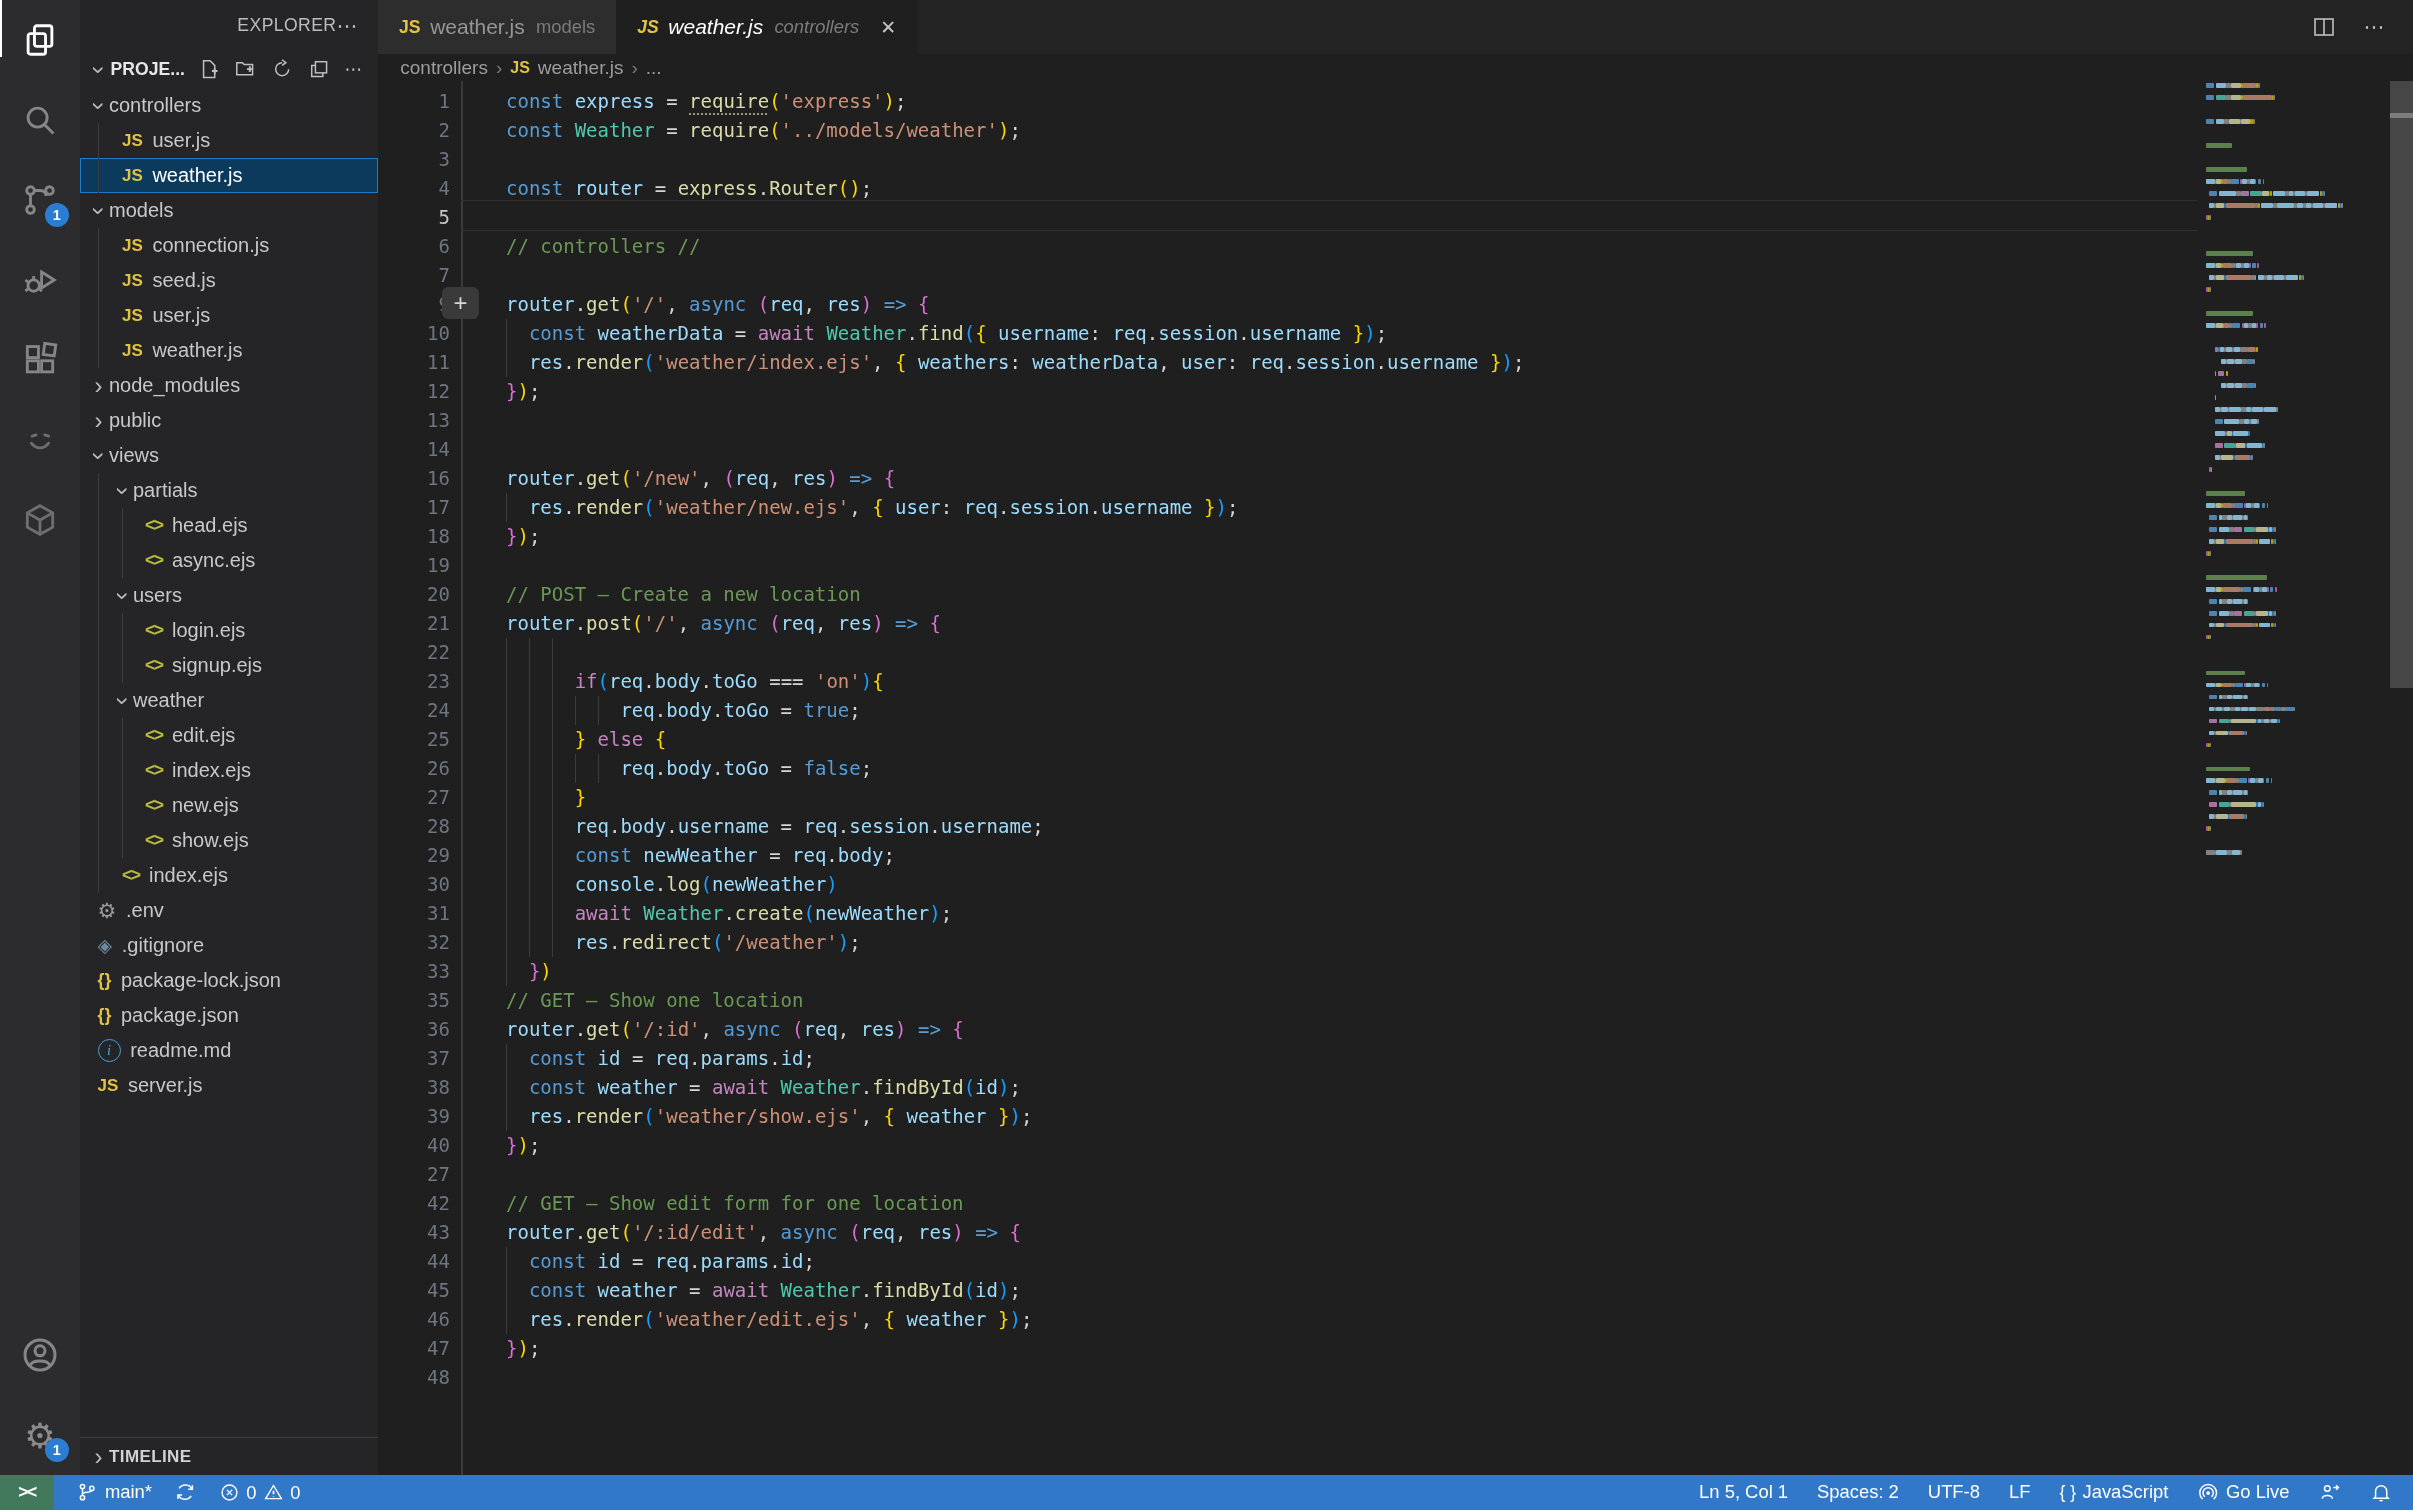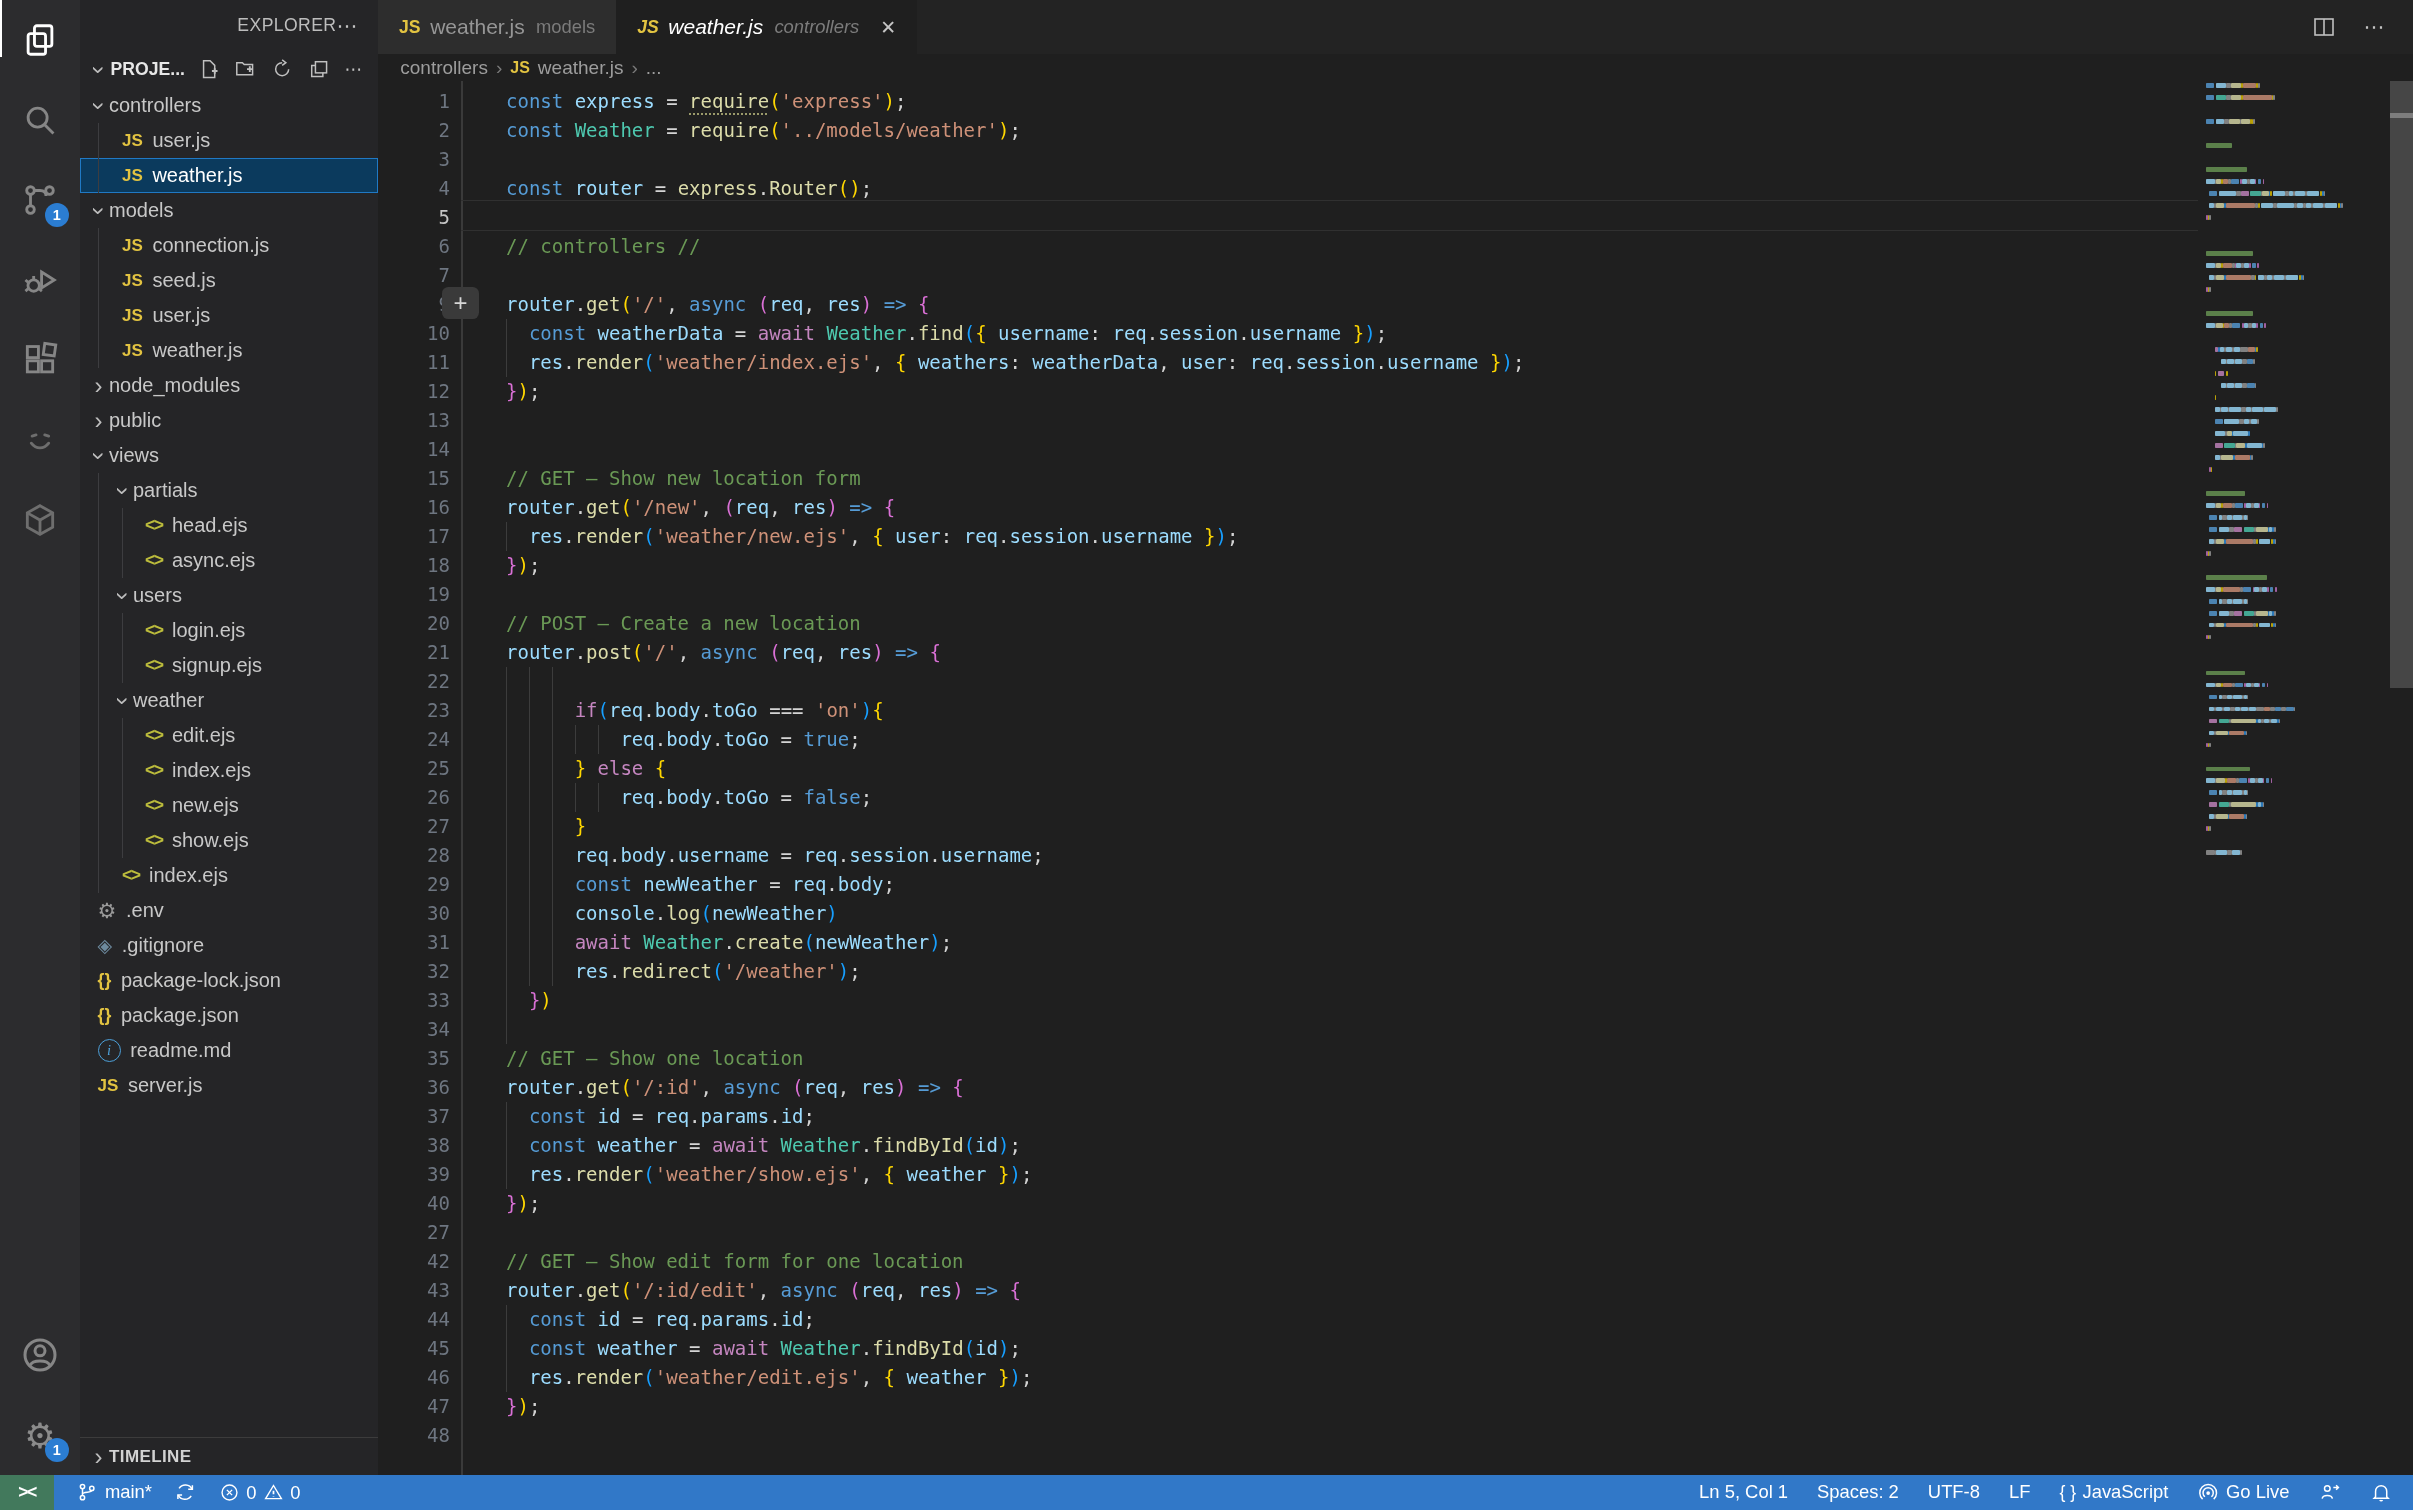--- a/index.html
+++ b/index.html
@@ -382,40 +382,38 @@
         <div class="code-line"><span class="lnum">4</span><span class="tk-k">const</span><span class="tk-p"> </span><span class="tk-v">router</span><span class="tk-p"> = </span><span class="tk-f">express</span><span class="tk-p">.</span><span class="tk-f">Router</span><span class="tk-b0">(</span><span class="tk-b0">)</span><span class="tk-p">;</span></div>
         <div class="code-line"><span class="lnum cur">5</span></div>
         <div class="code-line"><span class="lnum">6</span><span class="tk-m">// controllers //</span></div>
         <div class="code-line"><span class="lnum">7</span></div>
         <div class="code-line"><span class="lnum">9</span><span class="tk-v">router</span><span class="tk-p">.</span><span class="tk-f">get</span><span class="tk-b0">(</span><span class="tk-s">'/'</span><span class="tk-p">, </span><span class="tk-k">async</span><span class="tk-p"> </span><span class="tk-b1">(</span><span class="tk-v">req</span><span class="tk-p">, </span><span class="tk-v">res</span><span class="tk-b1">)</span><span class="tk-p"> </span><span class="tk-k">=&gt;</span><span class="tk-p"> </span><span class="tk-b1">{</span></div>
         <div class="code-line"><span class="lnum">10</span><span class="guide" style="left: 128px;"></span><span class="tk-p">  </span><span class="tk-k">const</span><span class="tk-p"> </span><span class="tk-v">weatherData</span><span class="tk-p"> = </span><span class="tk-c">await</span><span class="tk-p"> </span><span class="tk-t">Weather</span><span class="tk-p">.</span><span class="tk-f">find</span><span class="tk-b2">(</span><span class="tk-b0">{</span><span class="tk-p"> </span><span class="tk-v">username</span><span class="tk-p">: </span><span class="tk-v">req</span><span class="tk-p">.</span><span class="tk-v">session</span><span class="tk-p">.</span><span class="tk-v">username</span><span class="tk-p"> </span><span class="tk-b0">}</span><span class="tk-b2">)</span><span class="tk-p">;</span></div>
         <div class="code-line"><span class="lnum">11</span><span class="guide" style="left: 128px;"></span><span class="tk-p">  </span><span class="tk-v">res</span><span class="tk-p">.</span><span class="tk-f">render</span><span class="tk-b2">(</span><span class="tk-s">'weather/index.ejs'</span><span class="tk-p">, </span><span class="tk-b0">{</span><span class="tk-p"> </span><span class="tk-v">weathers</span><span class="tk-p">: </span><span class="tk-v">weatherData</span><span class="tk-p">, </span><span class="tk-v">user</span><span class="tk-p">: </span><span class="tk-v">req</span><span class="tk-p">.</span><span class="tk-v">session</span><span class="tk-p">.</span><span class="tk-v">username</span><span class="tk-p"> </span><span class="tk-b0">}</span><span class="tk-b2">)</span><span class="tk-p">;</span></div>
         <div class="code-line"><span class="lnum">12</span><span class="tk-b1">}</span><span class="tk-b0">)</span><span class="tk-p">;</span></div>
         <div class="code-line"><span class="lnum">13</span></div>
         <div class="code-line"><span class="lnum">14</span></div>
-        <div class="code-line"><span class="lnum">15</span><span class="tk-m">// GET – Show new location form</span></div>
         <div class="code-line"><span class="lnum">16</span><span class="tk-v">router</span><span class="tk-p">.</span><span class="tk-f">get</span><span class="tk-b0">(</span><span class="tk-s">'/new'</span><span class="tk-p">, </span><span class="tk-b1">(</span><span class="tk-v">req</span><span class="tk-p">, </span><span class="tk-v">res</span><span class="tk-b1">)</span><span class="tk-p"> </span><span class="tk-k">=&gt;</span><span class="tk-p"> </span><span class="tk-b1">{</span></div>
         <div class="code-line"><span class="lnum">17</span><span class="guide" style="left: 128px;"></span><span class="tk-p">  </span><span class="tk-v">res</span><span class="tk-p">.</span><span class="tk-f">render</span><span class="tk-b2">(</span><span class="tk-s">'weather/new.ejs'</span><span class="tk-p">, </span><span class="tk-b0">{</span><span class="tk-p"> </span><span class="tk-v">user</span><span class="tk-p">: </span><span class="tk-v">req</span><span class="tk-p">.</span><span class="tk-v">session</span><span class="tk-p">.</span><span class="tk-v">username</span><span class="tk-p"> </span><span class="tk-b0">}</span><span class="tk-b2">)</span><span class="tk-p">;</span></div>
         <div class="code-line"><span class="lnum">18</span><span class="tk-b1">}</span><span class="tk-b0">)</span><span class="tk-p">;</span></div>
         <div class="code-line"><span class="lnum">19</span></div>
         <div class="code-line"><span class="lnum">20</span><span class="tk-m">// POST – Create a new location</span></div>
         <div class="code-line"><span class="lnum">21</span><span class="tk-v">router</span><span class="tk-p">.</span><span class="tk-f">post</span><span class="tk-b0">(</span><span class="tk-s">'/'</span><span class="tk-p">, </span><span class="tk-k">async</span><span class="tk-p"> </span><span class="tk-b1">(</span><span class="tk-v">req</span><span class="tk-p">, </span><span class="tk-v">res</span><span class="tk-b1">)</span><span class="tk-p"> </span><span class="tk-k">=&gt;</span><span class="tk-p"> </span><span class="tk-b1">{</span></div>
         <div class="code-line"><span class="lnum">22</span><span class="guide" style="left: 128px;"></span><span class="guide" style="left: 151px;"></span><span class="guide" style="left: 174px;"></span></div>
         <div class="code-line"><span class="lnum">23</span><span class="guide" style="left: 128px;"></span><span class="guide" style="left: 151px;"></span><span class="guide" style="left: 174px;"></span><span class="tk-p">      </span><span class="tk-c">if</span><span class="tk-b2">(</span><span class="tk-v">req</span><span class="tk-p">.</span><span class="tk-v">body</span><span class="tk-p">.</span><span class="tk-v">toGo</span><span class="tk-p"> === </span><span class="tk-s">'on'</span><span class="tk-b2">)</span><span class="tk-b0">{</span></div>
         <div class="code-line"><span class="lnum">24</span><span class="guide" style="left: 128px;"></span><span class="guide" style="left: 151px;"></span><span class="guide" style="left: 174px;"></span><span class="guide" style="left: 197px;"></span><span class="guide" style="left: 220px;"></span><span class="tk-p">          </span><span class="tk-v">req</span><span class="tk-p">.</span><span class="tk-v">body</span><span class="tk-p">.</span><span class="tk-v">toGo</span><span class="tk-p"> = </span><span class="tk-k">true</span><span class="tk-p">;</span></div>
         <div class="code-line"><span class="lnum">25</span><span class="guide" style="left: 128px;"></span><span class="guide" style="left: 151px;"></span><span class="guide" style="left: 174px;"></span><span class="tk-p">      </span><span class="tk-b0">}</span><span class="tk-p"> </span><span class="tk-c">else</span><span class="tk-p"> </span><span class="tk-b0">{</span></div>
         <div class="code-line"><span class="lnum">26</span><span class="guide" style="left: 128px;"></span><span class="guide" style="left: 151px;"></span><span class="guide" style="left: 174px;"></span><span class="guide" style="left: 197px;"></span><span class="guide" style="left: 220px;"></span><span class="tk-p">          </span><span class="tk-v">req</span><span class="tk-p">.</span><span class="tk-v">body</span><span class="tk-p">.</span><span class="tk-v">toGo</span><span class="tk-p"> = </span><span class="tk-k">false</span><span class="tk-p">;</span></div>
         <div class="code-line"><span class="lnum">27</span><span class="guide" style="left: 128px;"></span><span class="guide" style="left: 151px;"></span><span class="guide" style="left: 174px;"></span><span class="tk-p">      </span><span class="tk-b0">}</span></div>
         <div class="code-line"><span class="lnum">28</span><span class="guide" style="left: 128px;"></span><span class="guide" style="left: 151px;"></span><span class="guide" style="left: 174px;"></span><span class="tk-p">      </span><span class="tk-v">req</span><span class="tk-p">.</span><span class="tk-v">body</span><span class="tk-p">.</span><span class="tk-v">username</span><span class="tk-p"> = </span><span class="tk-v">req</span><span class="tk-p">.</span><span class="tk-v">session</span><span class="tk-p">.</span><span class="tk-v">username</span><span class="tk-p">;</span></div>
         <div class="code-line"><span class="lnum">29</span><span class="guide" style="left: 128px;"></span><span class="guide" style="left: 151px;"></span><span class="guide" style="left: 174px;"></span><span class="tk-p">      </span><span class="tk-k">const</span><span class="tk-p"> </span><span class="tk-v">newWeather</span><span class="tk-p"> = </span><span class="tk-v">req</span><span class="tk-p">.</span><span class="tk-v">body</span><span class="tk-p">;</span></div>
         <div class="code-line"><span class="lnum">30</span><span class="guide" style="left: 128px;"></span><span class="guide" style="left: 151px;"></span><span class="guide" style="left: 174px;"></span><span class="tk-p">      </span><span class="tk-v">console</span><span class="tk-p">.</span><span class="tk-f">log</span><span class="tk-b2">(</span><span class="tk-v">newWeather</span><span class="tk-b2">)</span></div>
         <div class="code-line"><span class="lnum">31</span><span class="guide" style="left: 128px;"></span><span class="guide" style="left: 151px;"></span><span class="guide" style="left: 174px;"></span><span class="tk-p">      </span><span class="tk-c">await</span><span class="tk-p"> </span><span class="tk-t">Weather</span><span class="tk-p">.</span><span class="tk-f">create</span><span class="tk-b2">(</span><span class="tk-v">newWeather</span><span class="tk-b2">)</span><span class="tk-p">;</span></div>
         <div class="code-line"><span class="lnum">32</span><span class="guide" style="left: 128px;"></span><span class="guide" style="left: 151px;"></span><span class="guide" style="left: 174px;"></span><span class="tk-p">      </span><span class="tk-v">res</span><span class="tk-p">.</span><span class="tk-f">redirect</span><span class="tk-b2">(</span><span class="tk-s">'/weather'</span><span class="tk-b2">)</span><span class="tk-p">;</span></div>
         <div class="code-line"><span class="lnum">33</span><span class="guide" style="left: 128px;"></span><span class="tk-p">  </span><span class="tk-b1">}</span><span class="tk-b0">)</span></div>
-        <div class="code-line"><span class="lnum">34</span><span class="guide" style="left: 128px;"></span></div>
         <div class="code-line"><span class="lnum">35</span><span class="tk-m">// GET – Show one location</span></div>
         <div class="code-line"><span class="lnum">36</span><span class="tk-v">router</span><span class="tk-p">.</span><span class="tk-f">get</span><span class="tk-b0">(</span><span class="tk-s">'/:id'</span><span class="tk-p">, </span><span class="tk-k">async</span><span class="tk-p"> </span><span class="tk-b1">(</span><span class="tk-v">req</span><span class="tk-p">, </span><span class="tk-v">res</span><span class="tk-b1">)</span><span class="tk-p"> </span><span class="tk-k">=&gt;</span><span class="tk-p"> </span><span class="tk-b1">{</span></div>
         <div class="code-line"><span class="lnum">37</span><span class="guide" style="left: 128px;"></span><span class="tk-p">  </span><span class="tk-k">const</span><span class="tk-p"> </span><span class="tk-v">id</span><span class="tk-p"> = </span><span class="tk-v">req</span><span class="tk-p">.</span><span class="tk-v">params</span><span class="tk-p">.</span><span class="tk-v">id</span><span class="tk-p">;</span></div>
         <div class="code-line"><span class="lnum">38</span><span class="guide" style="left: 128px;"></span><span class="tk-p">  </span><span class="tk-k">const</span><span class="tk-p"> </span><span class="tk-v">weather</span><span class="tk-p"> = </span><span class="tk-c">await</span><span class="tk-p"> </span><span class="tk-t">Weather</span><span class="tk-p">.</span><span class="tk-f">findById</span><span class="tk-b2">(</span><span class="tk-v">id</span><span class="tk-b2">)</span><span class="tk-p">;</span></div>
         <div class="code-line"><span class="lnum">39</span><span class="guide" style="left: 128px;"></span><span class="tk-p">  </span><span class="tk-v">res</span><span class="tk-p">.</span><span class="tk-f">render</span><span class="tk-b2">(</span><span class="tk-s">'weather/show.ejs'</span><span class="tk-p">, </span><span class="tk-b0">{</span><span class="tk-p"> </span><span class="tk-v">weather</span><span class="tk-p"> </span><span class="tk-b0">}</span><span class="tk-b2">)</span><span class="tk-p">;</span></div>
         <div class="code-line"><span class="lnum">40</span><span class="tk-b1">}</span><span class="tk-b0">)</span><span class="tk-p">;</span></div>
         <div class="code-line"><span class="lnum">27</span></div>
         <div class="code-line"><span class="lnum">42</span><span class="tk-m">// GET – Show edit form for one location</span></div>
         <div class="code-line"><span class="lnum">43</span><span class="tk-v">router</span><span class="tk-p">.</span><span class="tk-f">get</span><span class="tk-b0">(</span><span class="tk-s">'/:id/edit'</span><span class="tk-p">, </span><span class="tk-k">async</span><span class="tk-p"> </span><span class="tk-b1">(</span><span class="tk-v">req</span><span class="tk-p">, </span><span class="tk-v">res</span><span class="tk-b1">)</span><span class="tk-p"> </span><span class="tk-k">=&gt;</span><span class="tk-p"> </span><span class="tk-b1">{</span></div>
         <div class="code-line"><span class="lnum">44</span><span class="guide" style="left: 128px;"></span><span class="tk-p">  </span><span class="tk-k">const</span><span class="tk-p"> </span><span class="tk-v">id</span><span class="tk-p"> = </span><span class="tk-v">req</span><span class="tk-p">.</span><span class="tk-v">params</span><span class="tk-p">.</span><span class="tk-v">id</span><span class="tk-p">;</span></div>

